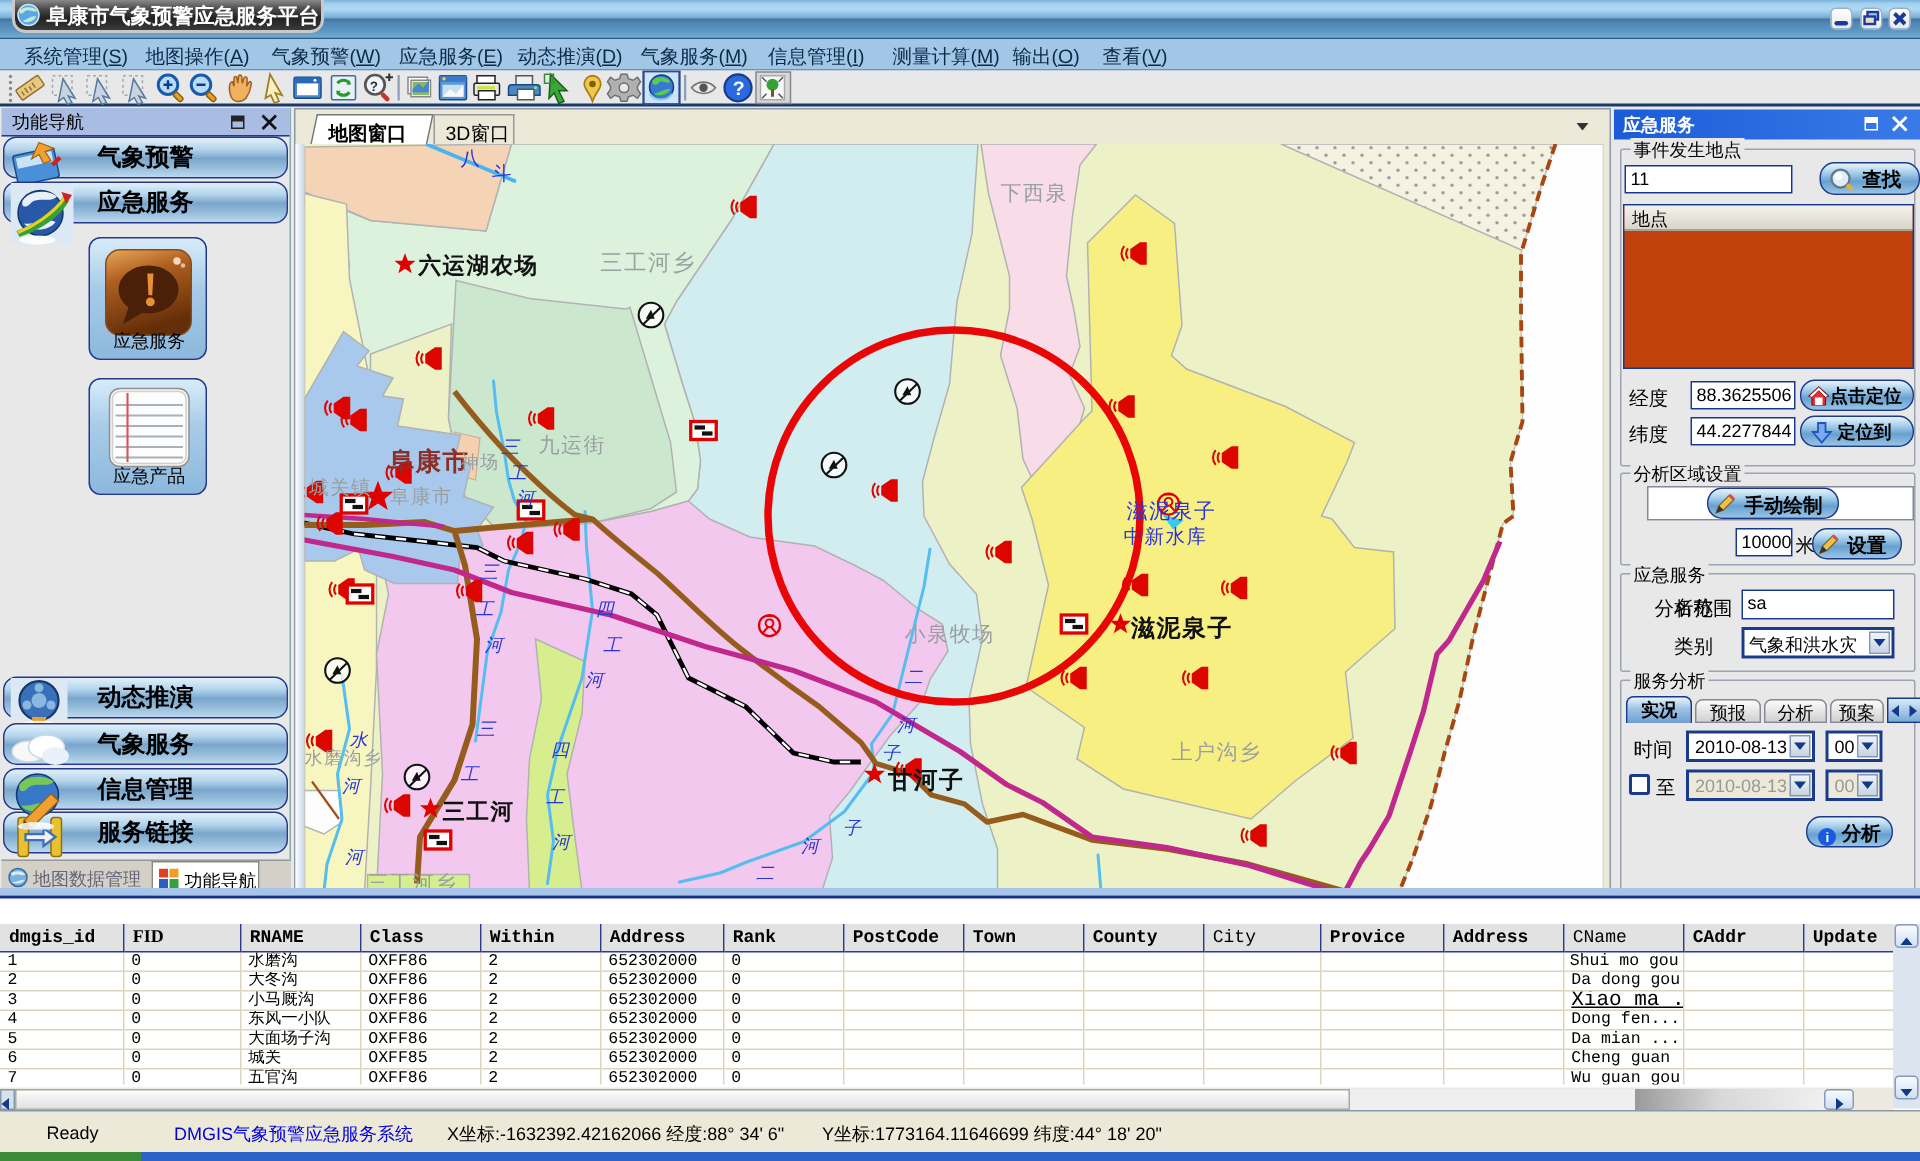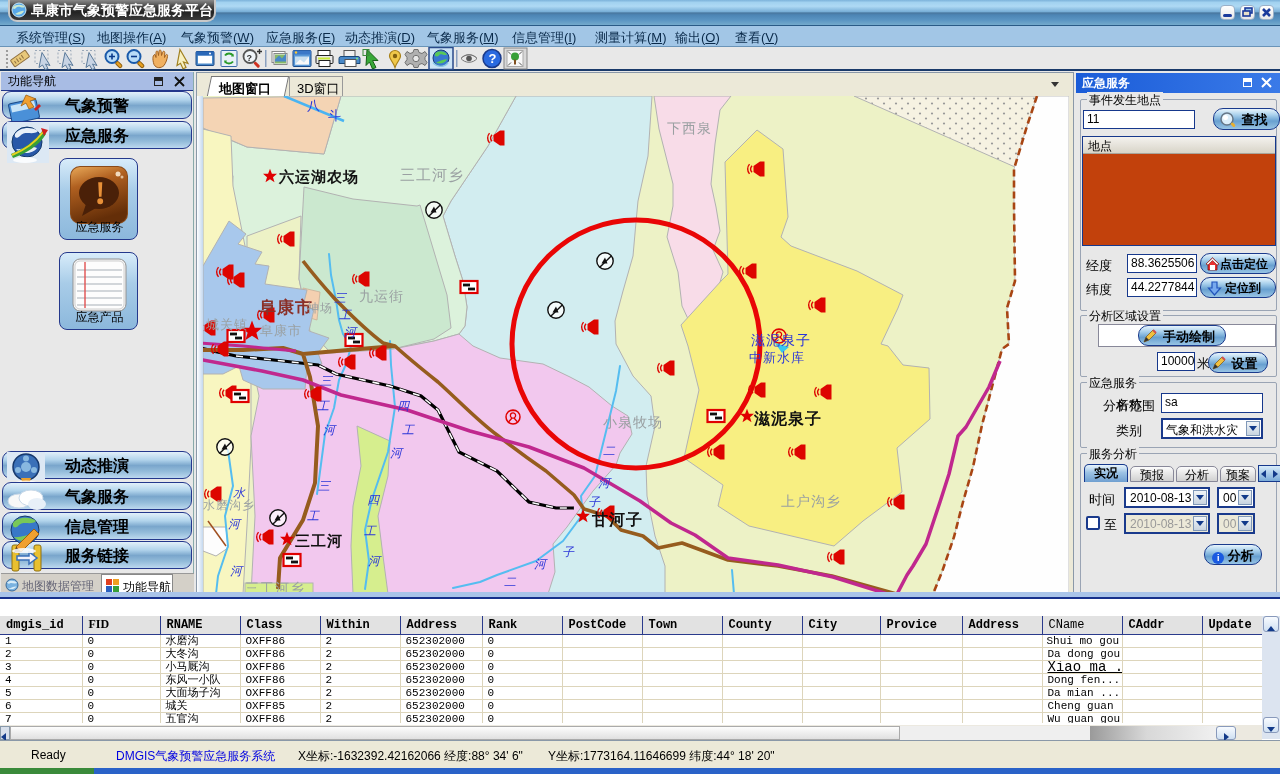--- a/index.html
+++ b/index.html
@@ -592,21 +592,21 @@
 <td style="width:82px;border-right:1px solid #2a3a8c;border-bottom:1px solid #2a3a8c;padding:0 0 0 6px;font-weight:bold;font-size:12px;overflow:hidden;white-space:nowrap;">dmgis_id</td>
 <td style="width:78px;border-right:1px solid #2a3a8c;border-bottom:1px solid #2a3a8c;padding:0 0 0 6px;font-weight:bold;font-size:12px;overflow:hidden;white-space:nowrap;font-family:Liberation Serif, serif;">FID</td>
 <td style="width:80px;border-right:1px solid #2a3a8c;border-bottom:1px solid #2a3a8c;padding:0 0 0 6px;font-weight:bold;font-size:12px;overflow:hidden;white-space:nowrap;">RNAME</td>
 <td style="width:80px;border-right:1px solid #2a3a8c;border-bottom:1px solid #2a3a8c;padding:0 0 0 6px;font-weight:bold;font-size:12px;overflow:hidden;white-space:nowrap;">Class</td>
 <td style="width:80px;border-right:1px solid #2a3a8c;border-bottom:1px solid #2a3a8c;padding:0 0 0 6px;font-weight:bold;font-size:12px;overflow:hidden;white-space:nowrap;">Within</td>
 <td style="width:82px;border-right:1px solid #2a3a8c;border-bottom:1px solid #2a3a8c;padding:0 0 0 6px;font-weight:bold;font-size:12px;overflow:hidden;white-space:nowrap;">Address</td>
 <td style="width:80px;border-right:1px solid #2a3a8c;border-bottom:1px solid #2a3a8c;padding:0 0 0 6px;font-weight:bold;font-size:12px;overflow:hidden;white-space:nowrap;">Rank</td>
 <td style="width:80px;border-right:1px solid #2a3a8c;border-bottom:1px solid #2a3a8c;padding:0 0 0 6px;font-weight:bold;font-size:12px;overflow:hidden;white-space:nowrap;">PostCode</td>
 <td style="width:80px;border-right:1px solid #2a3a8c;border-bottom:1px solid #2a3a8c;padding:0 0 0 6px;font-weight:bold;font-size:12px;overflow:hidden;white-space:nowrap;">Town</td>
 <td style="width:80px;border-right:1px solid #2a3a8c;border-bottom:1px solid #2a3a8c;padding:0 0 0 6px;font-weight:bold;font-size:12px;overflow:hidden;white-space:nowrap;">County</td>
-<td style="width:78px;border-right:1px solid #2a3a8c;border-bottom:1px solid #2a3a8c;padding:0 0 0 6px;font-weight:bold;font-size:12px;overflow:hidden;white-space:nowrap;">City</td>
+<td style="width:78px;border-right:1px solid #2a3a8c;border-bottom:1px solid #2a3a8c;padding:0 0 0 6px;font-weight:normal;font-size:12px;overflow:hidden;white-space:nowrap;">City</td>
 <td style="width:82px;border-right:1px solid #2a3a8c;border-bottom:1px solid #2a3a8c;padding:0 0 0 6px;font-weight:bold;font-size:12px;overflow:hidden;white-space:nowrap;">Provice</td>
 <td style="width:80px;border-right:1px solid #2a3a8c;border-bottom:1px solid #2a3a8c;padding:0 0 0 6px;font-weight:bold;font-size:12px;overflow:hidden;white-space:nowrap;">Address</td>
 <td style="width:80px;border-right:1px solid #2a3a8c;border-bottom:1px solid #2a3a8c;padding:0 0 0 6px;font-weight:normal;font-size:12px;overflow:hidden;white-space:nowrap;">CName</td>
 <td style="width:80px;border-right:1px solid #2a3a8c;border-bottom:1px solid #2a3a8c;padding:0 0 0 6px;font-weight:bold;font-size:12px;overflow:hidden;white-space:nowrap;">CAddr</td>
 <td style="width:60px;border-right:1px solid #2a3a8c;border-bottom:1px solid #2a3a8c;padding:0 0 0 6px;font-weight:bold;font-size:12px;overflow:hidden;white-space:nowrap;">Update</td>
 </tr>
 <tr style="height:13px;">
 <td style="border-right:1px solid #ddd5bb;border-bottom:1px solid #ddd5bb;padding:0 0 0 5px;font-size:11px;overflow:hidden;white-space:nowrap;line-height:12px;">1</td>
 <td style="border-right:1px solid #ddd5bb;border-bottom:1px solid #ddd5bb;padding:0 0 0 5px;font-size:11px;overflow:hidden;white-space:nowrap;line-height:12px;">0</td>
 <td style="border-right:1px solid #ddd5bb;border-bottom:1px solid #ddd5bb;padding:0 0 0 5px;font-size:11px;overflow:hidden;white-space:nowrap;line-height:12px;">水磨沟</td>

